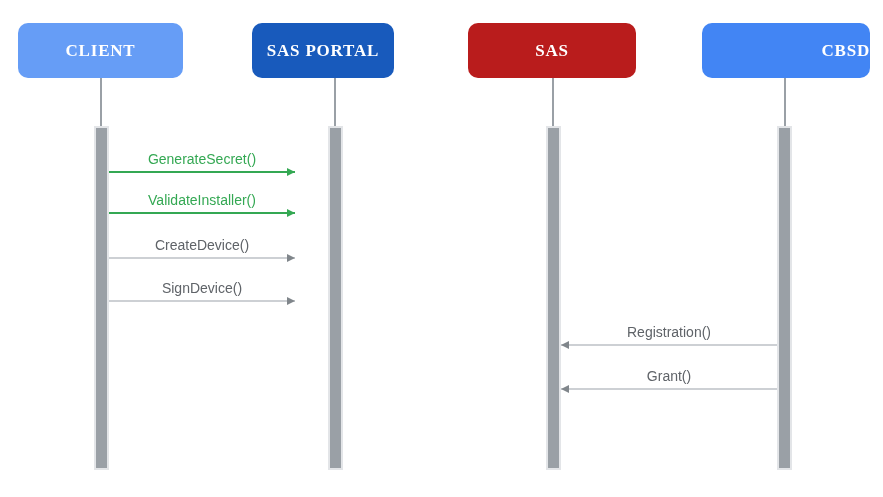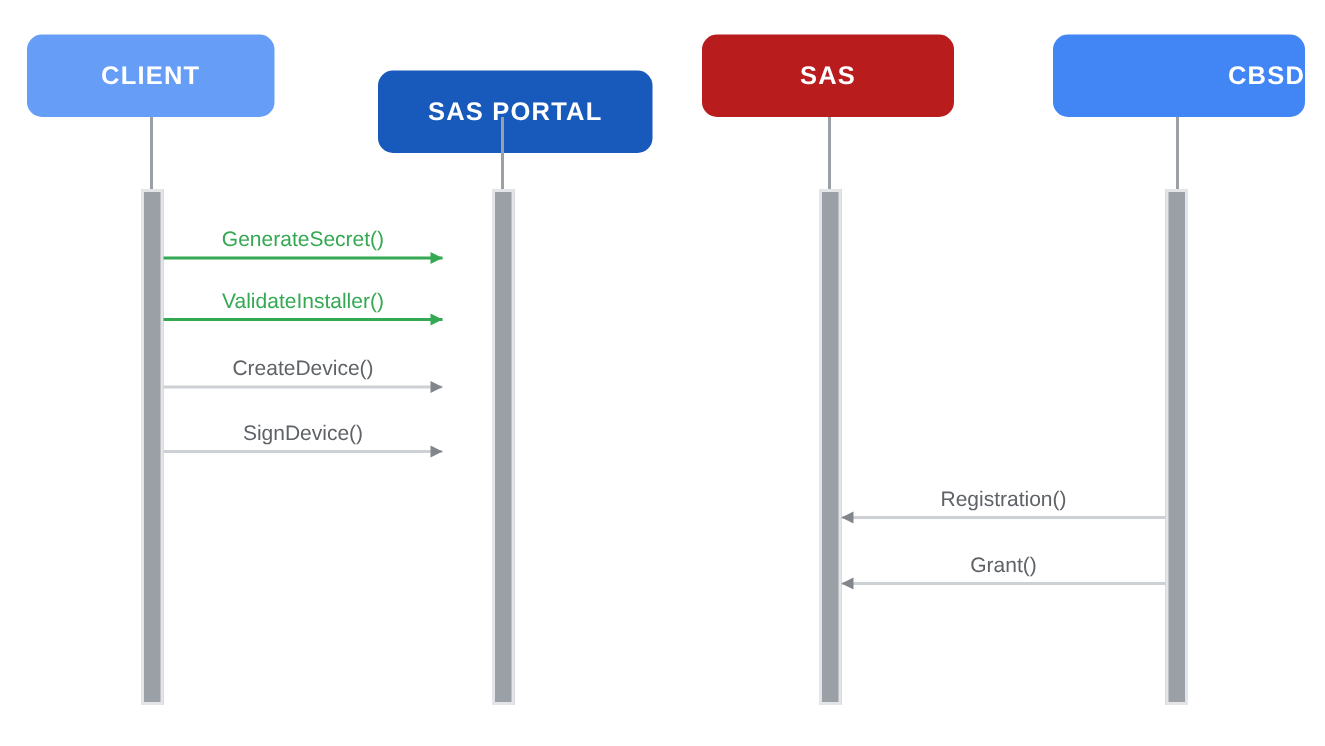--- a/index.html
+++ b/index.html
@@ -20,23 +20,24 @@
     top: 23px;
     height: 55px;
     border-radius: 10px;
     display: flex;
     align-items: center;
     justify-content: center;
     color: #ffffff;
     font-weight: bold;
     font-size: 17px;
     letter-spacing: 0.8px;
+    font-family: Liberation Serif, serif;
   }
   .actor-client     { left: 18px;  width: 165px; background: #669DF6; }
-  .actor-sas-portal { left: 252px; width: 183px; background: #185ABC; margin-top: 24px; }
+  .actor-sas-portal { left: 252px; width: 142px; background: #185ABC; }
   .actor-sas        { left: 468px; width: 168px; background: #b91c1c; }
   .actor-cbsd       { left: 702px; width: 168px; background: #4285F4; justify-content: flex-end; }
 
   
   .lifeline {
     position: absolute;
     top: 78px;
     height: 48px;
     width: 2px;
     background: #9AA0A6;

